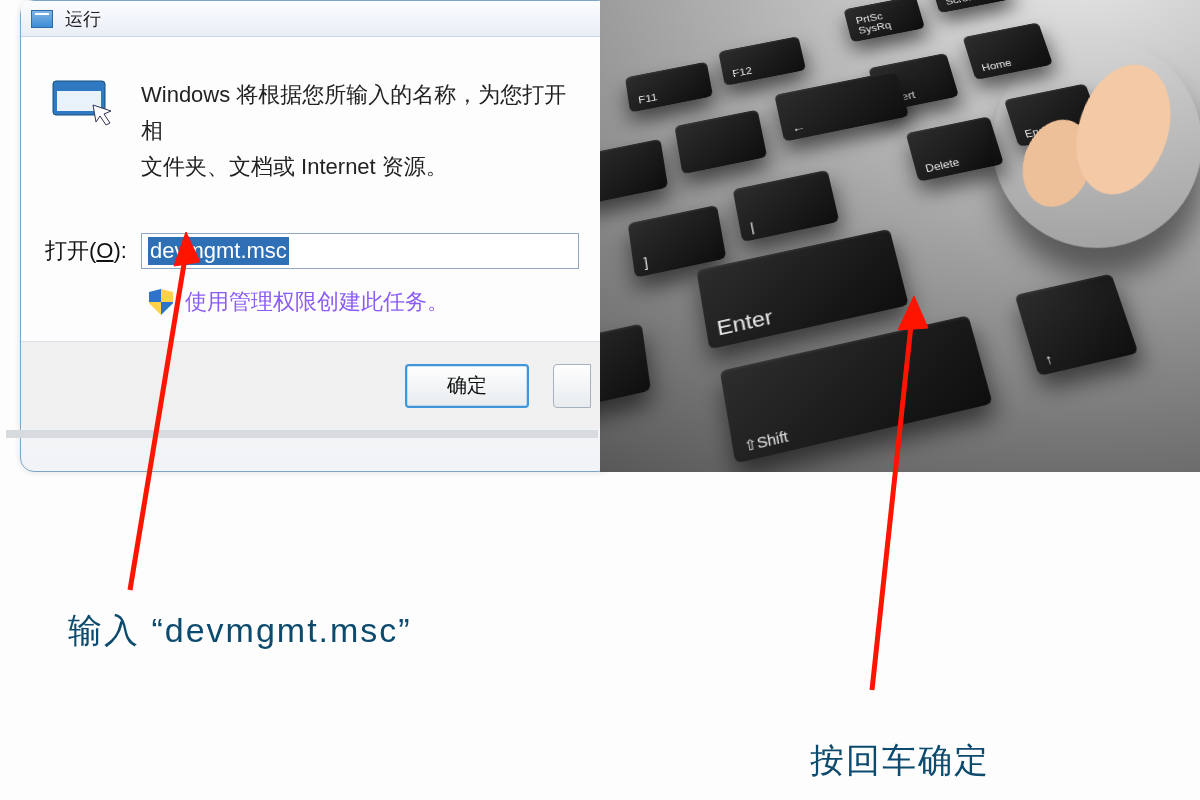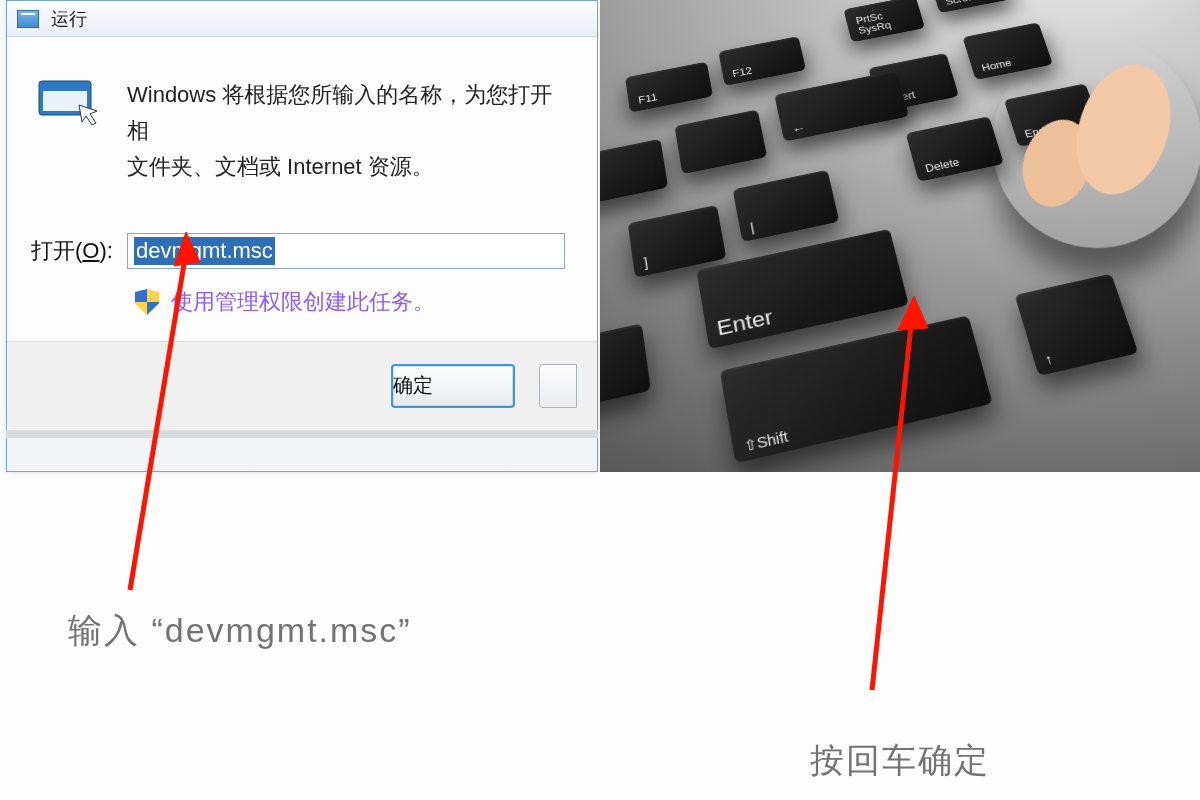--- a/index.html
+++ b/index.html
@@ -8,27 +8,27 @@
     height: 800px;
     background: #fdfdfd;
     font-family: "Microsoft YaHei", "SimSun", Arial, sans-serif;
     position: relative;
     overflow: hidden;
   }
 
   
   .run-dialog {
     position: absolute;
-    left: 6px;
+    left: 20px;
     top: 0px;
     width: 592px;
     height: 472px;
     background: linear-gradient(#fefefe, #f1f3f6);
     border: 1px solid #7aa7c7;
-    border-radius: 0;
+    border-radius: 14px;
     box-shadow: 0 0 6px rgba(0,0,0,0.12);
   }
   .titlebar {
     height: 36px;
     background: linear-gradient(#fbfcfe, #e9eef6);
     border-bottom: 1px solid #c9d6e4;
     display: flex;
     align-items: center;
     padding: 0 10px;
     border-radius: 6px 6px 0 0;
@@ -123,21 +123,21 @@
     border-radius: 0 0 6px 6px;
   }
   .win-btn {
     min-width: 124px;
     height: 44px;
     background: linear-gradient(#fefefe, #e8ecef);
     border: 1px solid #a6b2bf;
     border-radius: 4px;
     font-size: 20px;
     color: #111;
-    display: flex; align-items: center; 
+    display: flex; align-items: center; justify-content: center;
     cursor: pointer;
   }
   .win-btn.primary{
     border: 2px solid #3f97d9;
     box-shadow: 0 0 0 1px rgba(63,151,217,.25) inset;
   }
   .win-btn.cut { min-width: 38px; border-top-right-radius:0; border-bottom-right-radius:0;}
 
   
   .keyboard {
@@ -204,21 +204,21 @@
     background:#d7dbde;
   }
 
   
   .arrow {
     position: absolute;
     pointer-events: none;
   }
   .caption {
     position: absolute;
-    color: #737373;
+    color: #0c4a6e;
     font-size: 34px;
     letter-spacing: 2px;
   }
   .arrow svg { overflow: visible; }
   .stroke-red { stroke:#ff1400; fill:#ff1400; }
 </style>
 </head>
 <body>
 
 <div class="run-dialog">

